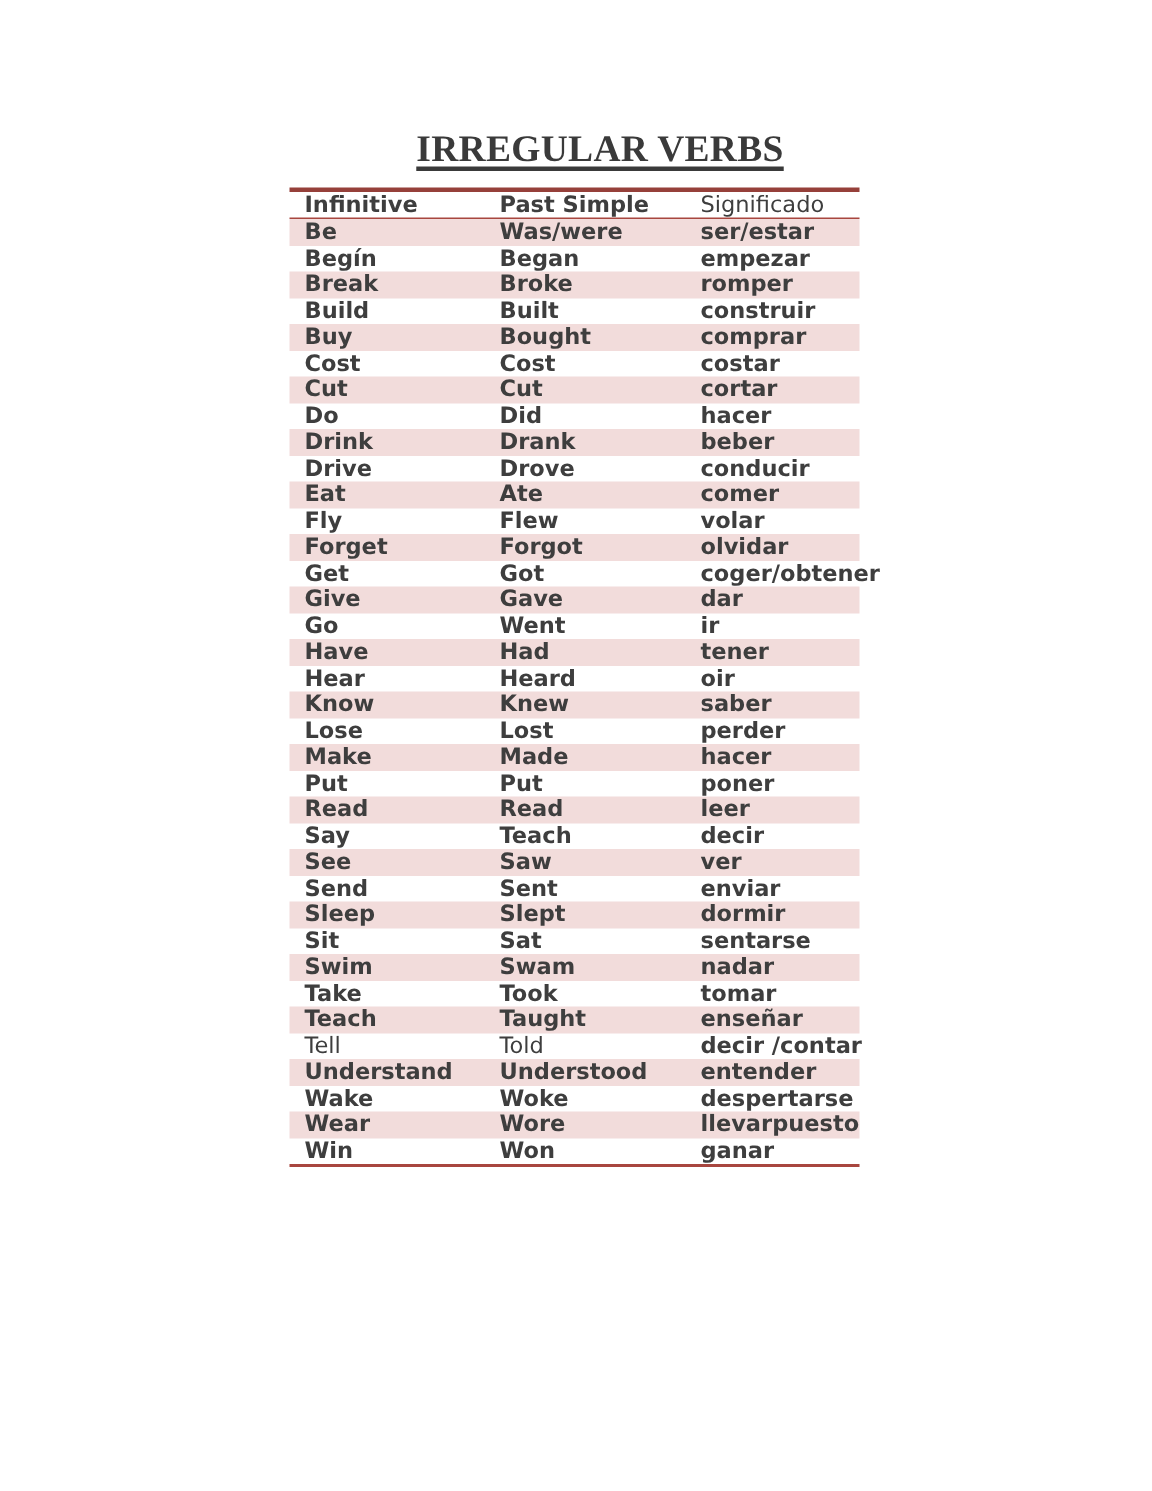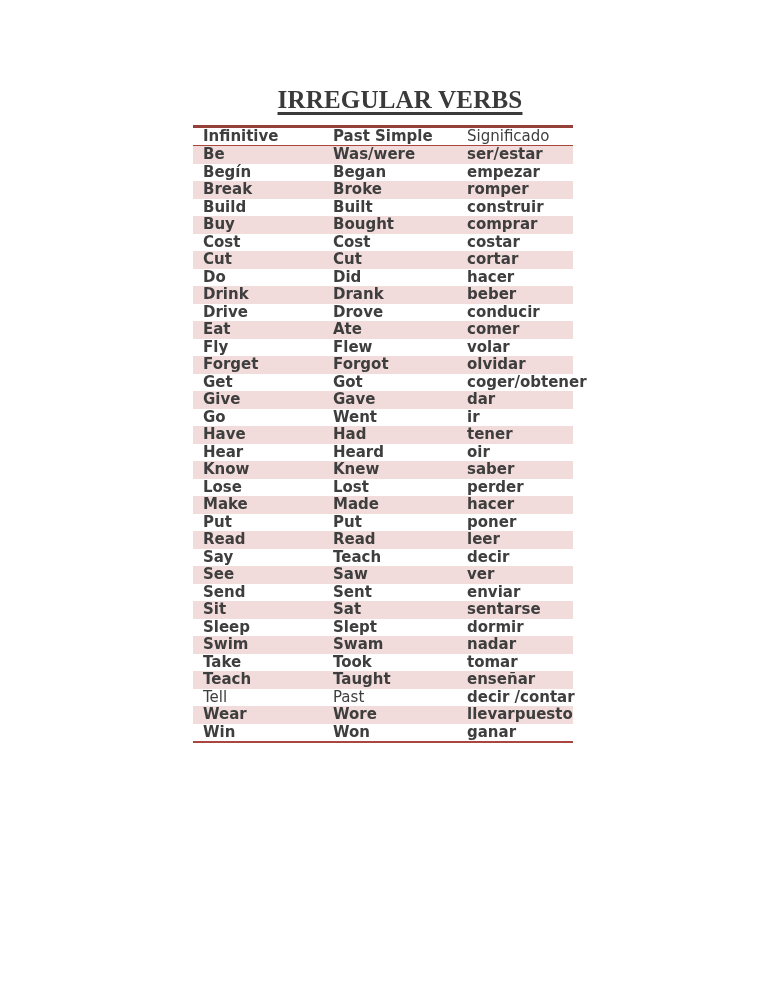--- a/index.html
+++ b/index.html
@@ -200,48 +200,58 @@
     <span class="c1">See</span>
     <span class="c2">Saw</span>
     <span class="c3">ver</span>
   </div>
       <div class="trow">
     <span class="c1">Send</span>
     <span class="c2">Sent</span>
     <span class="c3">enviar</span>
   </div>
       <div class="trow">
+    <span class="c1">Sleep</span>
+    <span class="c2">Slept</span>
+    <span class="c3">dormir</span>
+  </div>
+      <div class="trow">
     <span class="c1">Sit</span>
     <span class="c2">Sat</span>
     <span class="c3">sentarse</span>
   </div>
       <div class="trow">
-    <span class="c1">Sleep</span>
-    <span class="c2">Slept</span>
-    <span class="c3">dormir</span>
-  </div>
-      <div class="trow">
     <span class="c1">Swim</span>
     <span class="c2">Swam</span>
     <span class="c3">nadar</span>
   </div>
       <div class="trow">
     <span class="c1">Take</span>
     <span class="c2">Took</span>
     <span class="c3">tomar</span>
   </div>
       <div class="trow">
     <span class="c1">Teach</span>
     <span class="c2">Taught</span>
     <span class="c3">enseñar</span>
   </div>
       <div class="trow light">
     <span class="c1">Tell</span>
-    <span class="c2">Past</span>
+    <span class="c2">Told</span>
     <span class="c3">decir /contar</span>
+  </div>
+      <div class="trow">
+    <span class="c1">Understand</span>
+    <span class="c2">Understood</span>
+    <span class="c3">entender</span>
+  </div>
+      <div class="trow">
+    <span class="c1">Wake</span>
+    <span class="c2">Woke</span>
+    <span class="c3">despertarse</span>
   </div>
       <div class="trow">
     <span class="c1">Wear</span>
     <span class="c2">Wore</span>
     <span class="c3">llevarpuesto</span>
   </div>
       <div class="trow">
     <span class="c1">Win</span>
     <span class="c2">Won</span>
     <span class="c3">ganar</span>

